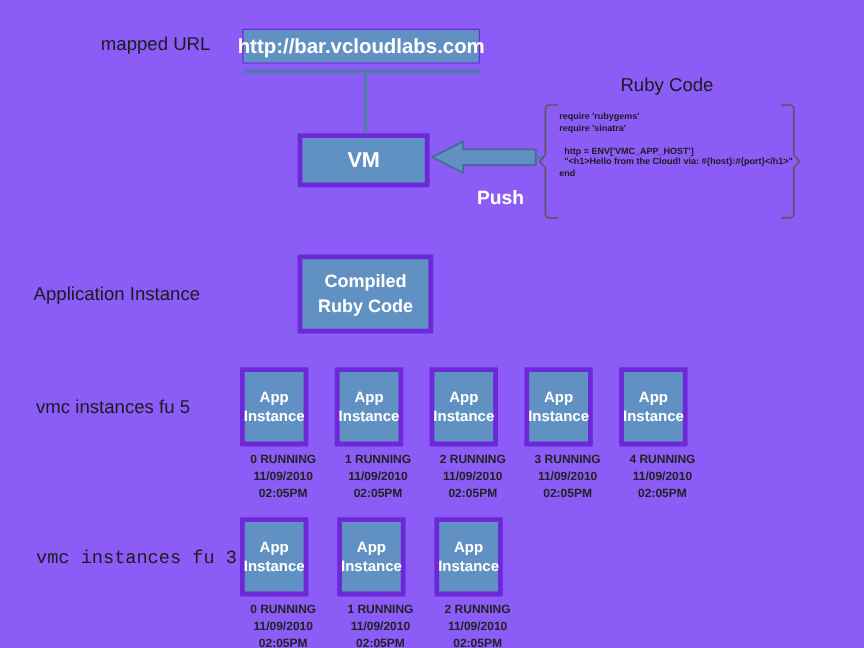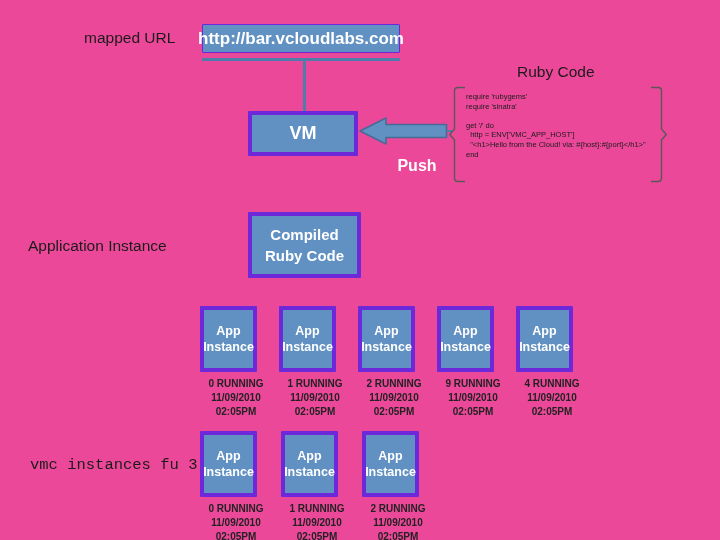--- a/index.html
+++ b/index.html
@@ -2,21 +2,21 @@
 <html><head>
 <meta charset="utf-8">
 <style>
   * { margin: 0; padding: 0; box-sizing: border-box; }
   html, body { background: #ffffff; }
   body { font-family: "Liberation Sans", sans-serif; }
   .canvas {
     position: relative;
     width: 720px;
     height: 540px;
-    background: #ec4899;
+    background: #8b5cf6;
     overflow: hidden;
   }
   .abs { position: absolute; }
 
   .diagram-label {
     font-size: 15.5px;
     color: #1b1b1b;
     white-space: nowrap;
   }
 
@@ -70,20 +70,21 @@
   .brace-left  { left: 449px; top: 86px; }
   .brace-right { left: 650px; top: 86px; }
 
   .code-block { left: 466px; top: 92px; width: 182px; }
   .code-line {
     font-size: 7.5px;
     line-height: 9.6px;
     min-height: 9.6px;
     color: #1b1b1b;
     white-space: pre;
+    font-weight: bold;
   }
 
   .compiled-box {
     left: 248px; top: 212px; width: 113px; height: 66px;
     font-size: 15px; line-height: 21px;
     flex-direction: column;
     text-align: center;
   }
 
   .app-instance-label { left: 28px; top: 237px; }
@@ -132,32 +133,32 @@
     <path d="M16,1.5 L9,1.5 Q5.5,1.5 5.5,5 L5.5,43 L0.8,48.5 L5.5,54 L5.5,92 Q5.5,95.5 9,95.5 L16,95.5" fill="none" stroke="#595959" stroke-width="1.4"></path>
   </svg>
   <svg class="abs brace-svg brace-right" viewBox="0 0 17 97">
     <path d="M1,1.5 L8,1.5 Q11.5,1.5 11.5,5 L11.5,43 L16.2,48.5 L11.5,54 L11.5,92 Q11.5,95.5 8,95.5 L1,95.5" fill="none" stroke="#595959" stroke-width="1.4"></path>
   </svg>
 
   <div class="abs code-block">
     <div class="code-line">require 'rubygems'</div>
     <div class="code-line">require 'sinatra'</div>
     <div class="code-line"></div>
-    <div class="code-line">get '/' do</div>
     <div class="code-line">  http = ENV['VMC_APP_HOST']</div>
     <div class="code-line">  "&lt;h1&gt;Hello from the Cloud! via: #{host}:#{port}&lt;/h1&gt;"</div>
     <div class="code-line">end</div>
   </div>
 
   <div class="abs diagram-label app-instance-label">Application Instance</div>
   <div class="abs blue-box compiled-box">
     <div>Compiled</div>
     <div>Ruby Code</div>
   </div>
 
+  <div class="abs diagram-label row1-label">vmc instances fu 5</div>
 
   <div class="inst" style="left:200px; top:306px;">
     <div class="blue-box inst-box">App Instance</div>
     <div class="inst-caption">
       <div>0 RUNNING</div>
       <div>11/09/2010</div>
       <div>02:05PM</div>
     </div>
   </div>
   <div class="inst" style="left:279px; top:306px;">
@@ -172,21 +173,21 @@
     <div class="blue-box inst-box">App Instance</div>
     <div class="inst-caption">
       <div>2 RUNNING</div>
       <div>11/09/2010</div>
       <div>02:05PM</div>
     </div>
   </div>
   <div class="inst" style="left:437px; top:306px;">
     <div class="blue-box inst-box">App Instance</div>
     <div class="inst-caption">
-      <div>9 RUNNING</div>
+      <div>3 RUNNING</div>
       <div>11/09/2010</div>
       <div>02:05PM</div>
     </div>
   </div>
   <div class="inst" style="left:516px; top:306px;">
     <div class="blue-box inst-box">App Instance</div>
     <div class="inst-caption">
       <div>4 RUNNING</div>
       <div>11/09/2010</div>
       <div>02:05PM</div>

